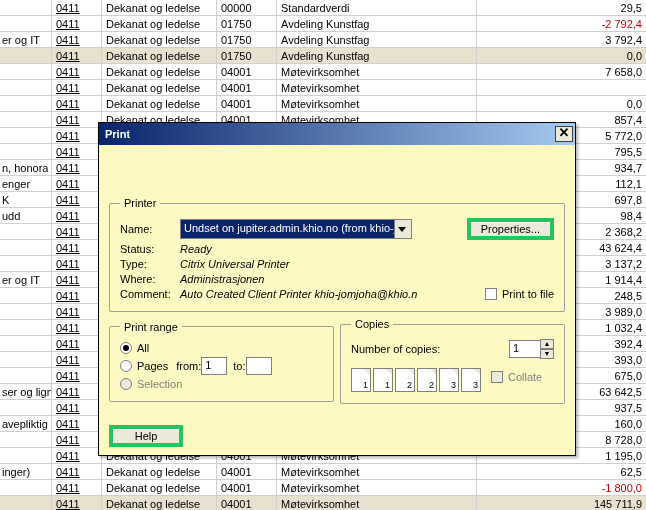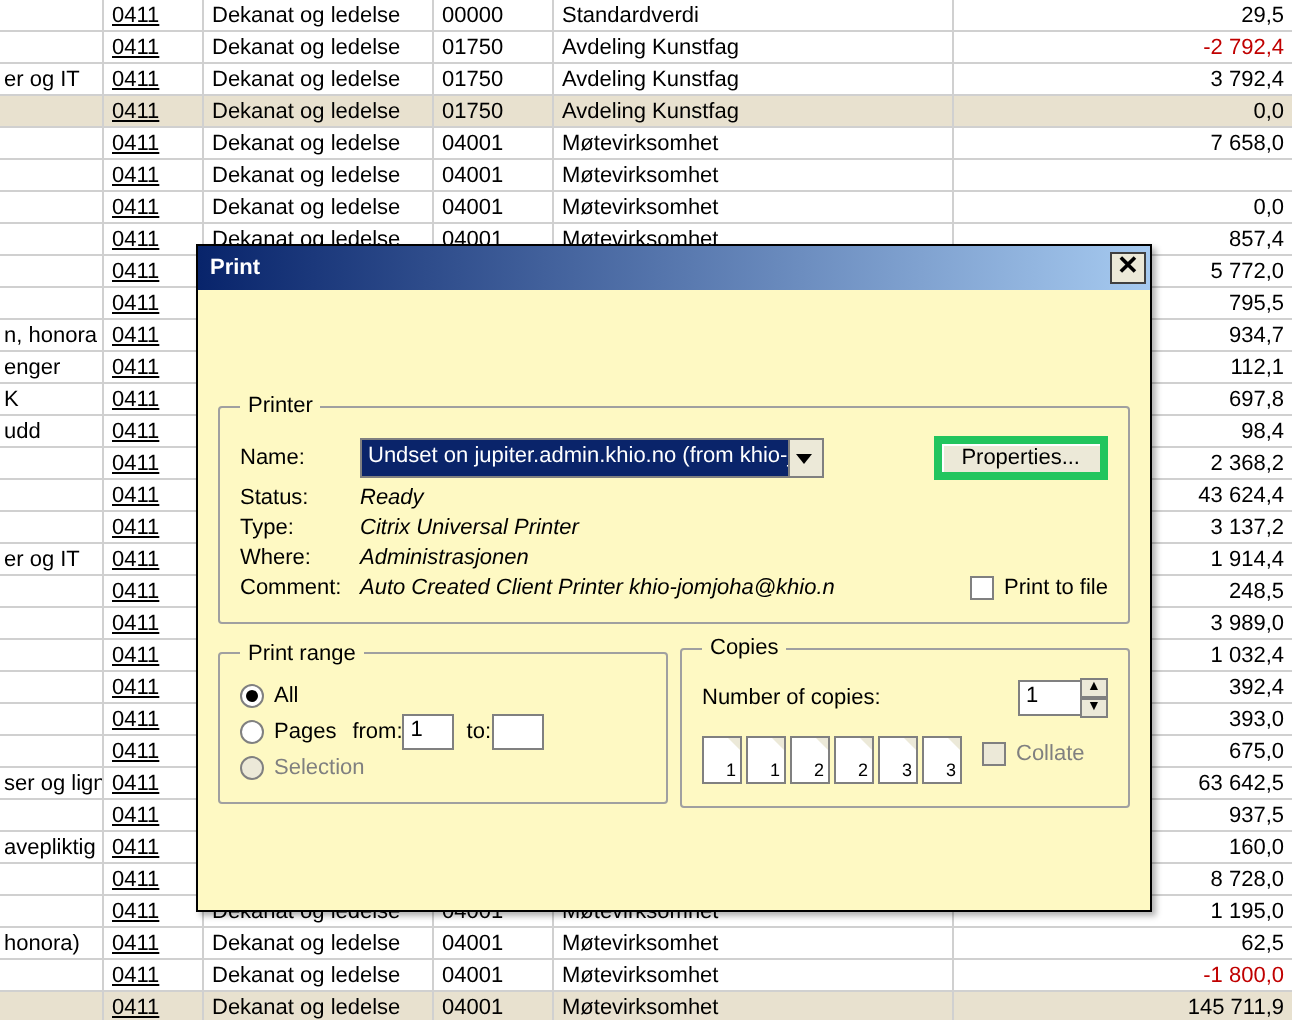--- a/index.html
+++ b/index.html
@@ -404,21 +404,21 @@
     </div>
     <div class="row">
       <div class="c0"></div>
       <div class="c1">0411</div>
       <div class="c2">Dekanat og ledelse</div>
       <div class="c3">04001</div>
       <div class="c4">Møtevirksomhet</div>
       <div class="c5">1 195,0</div>
     </div>
     <div class="row">
-      <div class="c0">honora)</div>
+      <div class="c0">inger)</div>
       <div class="c1">0411</div>
       <div class="c2">Dekanat og ledelse</div>
       <div class="c3">04001</div>
       <div class="c4">Møtevirksomhet</div>
       <div class="c5">62,5</div>
     </div>
     <div class="row">
       <div class="c0"></div>
       <div class="c1">0411</div>
       <div class="c2">Dekanat og ledelse</div>
@@ -518,15 +518,16 @@
               <div class="pg">3</div>
           </div>
           <span style="width:10px"></span>
           <span class="check disabled" style="background:#ece9d8"></span>
           <span class="disabled">Collate</span>
         </div>
       </fieldset>
     </div>
 
     <div class="bottombar">
+      <span class="btn">Help</span>
     </div>
   </div>
 </div>
 
 </body></html>

